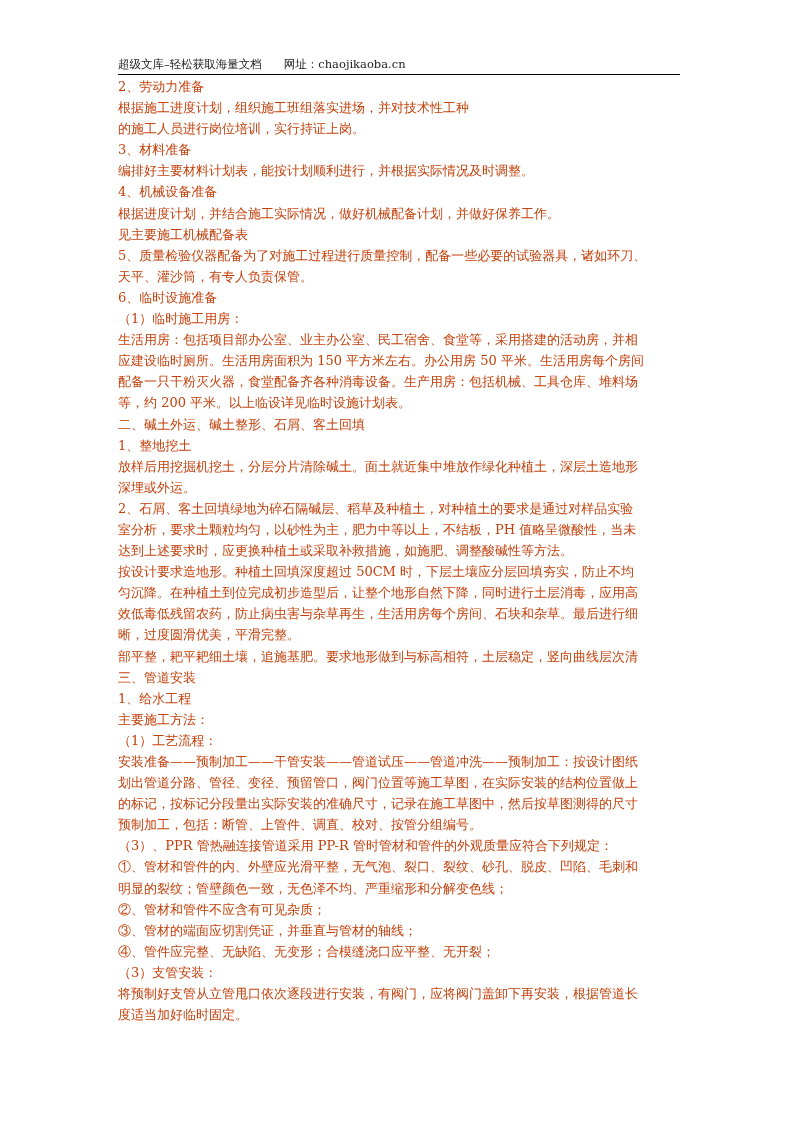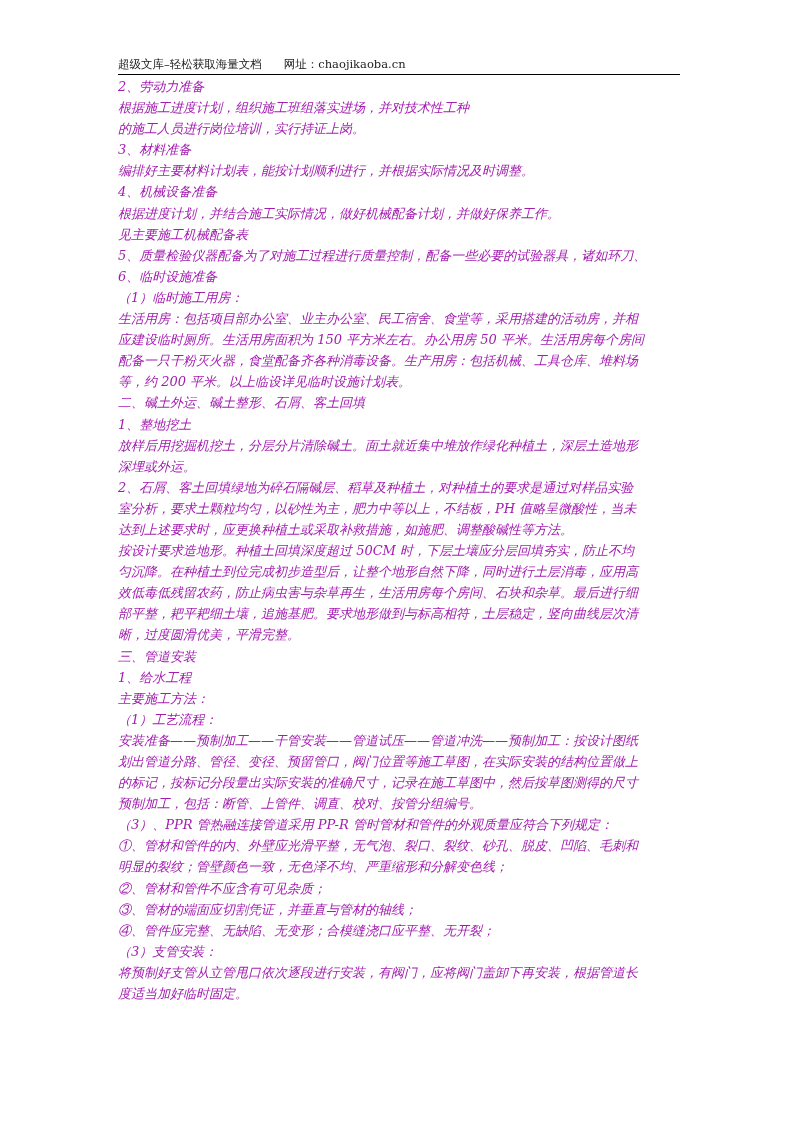--- a/index.html
+++ b/index.html
@@ -3,58 +3,59 @@
 <meta charset="utf-8">
 <style>
   html, body { margin: 0; padding: 0; background: #ffffff; }
   body { width: 793px; height: 1122px; position: relative; overflow: hidden;
          font-family: "DejaVu Serif", "Liberation Serif", serif; color: #111; }
   .header { position: absolute; left: 118px; top: 56px; width: 562px; height: 18px;
             border-bottom: 1.2px solid #000; text-align: left; font-size: 11.5px;
             line-height: 16px; color: #222; }
   .header .gap { display: inline-block; width: 22px; }
   .content { position: absolute; left: 118px; top: 76px; width: 562px; font-size: 13px;
-             line-height: 21.1px; color: #a21caf; font-style: italic; }
+             line-height: 21.1px; color: #c2410c; }
   .line { white-space: nowrap; display: block; }
 </style>
 </head>
 <body>
 
 <div class="header">
   <span>超级文库–轻松获取海量文档</span><span class="gap"></span><span>网址：chaojikaoba.cn</span>
 </div>
 
 <div class="content" id="doc-body">
     <span class="line">2、劳动力准备</span>
     <span class="line">根据施工进度计划，组织施工班组落实进场，并对技术性工种</span>
     <span class="line">的施工人员进行岗位培训，实行持证上岗。</span>
     <span class="line">3、材料准备</span>
     <span class="line">编排好主要材料计划表，能按计划顺利进行，并根据实际情况及时调整。</span>
     <span class="line">4、机械设备准备</span>
     <span class="line">根据进度计划，并结合施工实际情况，做好机械配备计划，并做好保养工作。</span>
     <span class="line">见主要施工机械配备表</span>
     <span class="line">5、质量检验仪器配备为了对施工过程进行质量控制，配备一些必要的试验器具，诸如环刀、</span>
+    <span class="line">天平、灌沙筒，有专人负责保管。</span>
     <span class="line">6、临时设施准备</span>
     <span class="line">（1）临时施工用房：</span>
     <span class="line">生活用房：包括项目部办公室、业主办公室、民工宿舍、食堂等，采用搭建的活动房，并相</span>
     <span class="line">应建设临时厕所。生活用房面积为 150  平方米左右。办公用房 50  平米。生活用房每个房间</span>
     <span class="line">配备一只干粉灭火器，食堂配备齐各种消毒设备。生产用房：包括机械、工具仓库、堆料场</span>
     <span class="line">等，约 200  平米。以上临设详见临时设施计划表。</span>
     <span class="line">二、碱土外运、碱土整形、石屑、客土回填</span>
     <span class="line">1、整地挖土</span>
     <span class="line">放样后用挖掘机挖土，分层分片清除碱土。面土就近集中堆放作绿化种植土，深层土造地形</span>
     <span class="line">深埋或外运。</span>
     <span class="line">2、石屑、客土回填绿地为碎石隔碱层、稻草及种植土，对种植土的要求是通过对样品实验</span>
     <span class="line">室分析，要求土颗粒均匀，以砂性为主，肥力中等以上，不结板，PH  值略呈微酸性，当未</span>
     <span class="line">达到上述要求时，应更换种植土或采取补救措施，如施肥、调整酸碱性等方法。</span>
     <span class="line">按设计要求造地形。种植土回填深度超过 50CM  时，下层土壤应分层回填夯实，防止不均</span>
     <span class="line">匀沉降。在种植土到位完成初步造型后，让整个地形自然下降，同时进行土层消毒，应用高</span>
     <span class="line">效低毒低残留农药，防止病虫害与杂草再生，生活用房每个房间、石块和杂草。最后进行细</span>
+    <span class="line">晰，过度圆滑优美，平滑完整。</span>
     <span class="line">部平整，耙平耙细土壤，追施基肥。要求地形做到与标高相符，土层稳定，竖向曲线层次清</span>
-    <span class="line">晰，过度圆滑优美，平滑完整。</span>
     <span class="line">三、管道安装</span>
     <span class="line">1、给水工程</span>
     <span class="line">主要施工方法：</span>
     <span class="line">（1）工艺流程：</span>
     <span class="line">安装准备——预制加工——干管安装——管道试压——管道冲洗——预制加工：按设计图纸</span>
     <span class="line">划出管道分路、管径、变径、预留管口，阀门位置等施工草图，在实际安装的结构位置做上</span>
     <span class="line">的标记，按标记分段量出实际安装的准确尺寸，记录在施工草图中，然后按草图测得的尺寸</span>
     <span class="line">预制加工，包括：断管、上管件、调直、校对、按管分组编号。</span>
     <span class="line">（3）、PPR  管热融连接管道采用 PP-R  管时管材和管件的外观质量应符合下列规定：</span>
     <span class="line">①、管材和管件的内、外壁应光滑平整，无气泡、裂口、裂纹、砂孔、脱皮、凹陷、毛刺和</span>

